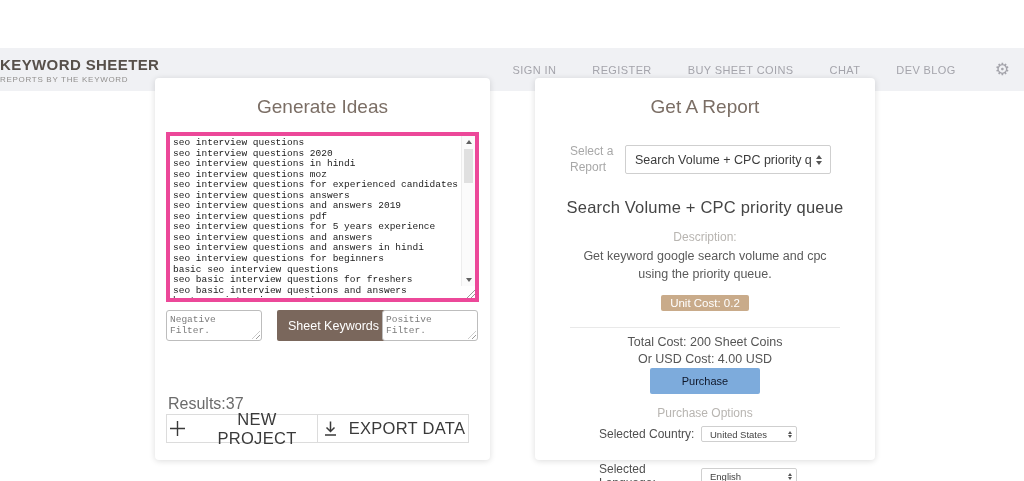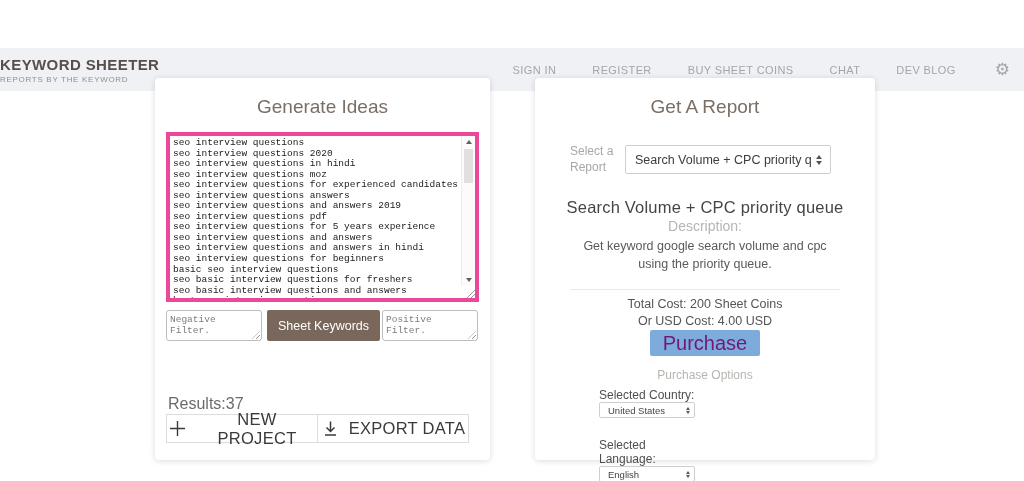--- a/index.html
+++ b/index.html
@@ -78,21 +78,21 @@
   .ta-pos { left: 227px; }
   .ta-wrap textarea {
     width: 100%; height: 100%; resize: none; overflow: hidden;
     border: 1px solid #bdbdbd; border-radius: 3px; background: #fff;
     font-family: "Liberation Mono", monospace; font-size: 9.5px; color: #333;
     padding: 3px 3px; outline: none;
   }
   .ta-wrap textarea::placeholder { color: #7d7d7d; opacity: 1; }
   .ta-wrap .grip { right: 2px; bottom: 2px; width: 8px; height: 8px; }
   .sheet-btn {
-    position: absolute; left: 112px; top: 232px; width: 113px; height: 31px;
+    position: absolute; left: 122px; top: 232px; width: 113px; height: 31px;
     background: var(--brand-brown, #7a675c); color: #fff;
     border: none; border-radius: 2px; font-size: 12.5px;
     font-family: inherit; cursor: pointer;
   }
 
   .results { position: absolute; left: 13px; top: 317px; font-size: 16px; color: #6b6b6b; }
 
   .proj-btns {
     position: absolute; left: 11px; top: 336px; width: 303px; height: 29px;
     display: flex; border: 1px solid #dcdcdc; background: #fff;
@@ -112,40 +112,40 @@
     display: flex; align-items: center; justify-content: space-between;
     border: 1px solid #cfcfcf; border-radius: 2px; background: #fff; cursor: pointer;
   }
   .fselect .val { white-space: nowrap; overflow: hidden; }
   .report-select { width: 206px; height: 29px; font-size: 12.5px; color: #3c3c3c; padding: 0 8px 0 9px; margin-left: 3px; }
   .spinner { display: flex; flex-direction: column; gap: 2px; align-items: center; flex: none; margin-left: 4px; }
   .sp-up   { width: 0; height: 0; border-left: 3.5px solid transparent; border-right: 3.5px solid transparent; border-bottom: 4px solid #555; }
   .sp-down { width: 0; height: 0; border-left: 3.5px solid transparent; border-right: 3.5px solid transparent; border-top: 4px solid #555; }
 
   .report-title { text-align: center; margin-top: 23px; font-size: 16.5px; font-weight: 400; color: #454545; letter-spacing: .2px; }
-  .desc-label { text-align: center; margin-top: 1px; font-size: 14px; color: #b8b5b1; }
+  .desc-label { text-align: center; margin-top: 13px; font-size: 12px; color: #b8b5b1; }
   .desc-line  { text-align: center; font-size: 12.5px; color: #5a5a5a; line-height: 18px; }
   .desc-first { margin-top: 3px; }
   .badge-wrap { text-align: center; margin-top: 10px; }
   .unit-badge {
     display: inline-block; background: var(--badge-tan, #c9ab8a); color: #fff;
     font-size: 11.5px; padding: 2px 9px; border-radius: 2px;
   }
   .divider { border: none; border-top: 1px solid #e9e9e9; margin: 16px 35px 0; }
   .total, .usd { text-align: center; font-size: 12.5px; color: #555; line-height: 15px; }
   .total { margin-top: 7px; }
   .usd   { margin-top: 2px; }
   .purchase-wrap { text-align: center; margin-top: 1px; }
   .purchase {
     width: 110px; height: 26px;
-    background: var(--purchase-blue, #7dabdc); color: #701a75;
-    border: none; border-radius: 2px; font-size: 20px; font-family: inherit; cursor: pointer;
+    background: var(--purchase-blue, #7dabdc); color: #0f172a;
+    border: none; border-radius: 2px; font-size: 11px; font-family: inherit; cursor: pointer;
   }
   .popt-label { text-align: center; margin-top: 12px; font-size: 12px; color: #b8b5b1; }
-  .opt-row { display: flex; margin: 6px 0 0 64px; flex-direction: column; }
+  .opt-row { display: flex; align-items: center; margin: 6px 0 0 64px; }
   .opt-row + .opt-row { margin-top: 20px; }
   .opt-label { width: 102px; font-size: 12px; color: #4f4f4f; }
   .fselect.small { width: 96px; height: 16px; font-size: 9.5px; color: #444; padding: 0 4px 0 8px; }
   .small .sp-up   { border-left-width: 2.5px; border-right-width: 2.5px; border-bottom-width: 3px; }
   .small .sp-down { border-left-width: 2.5px; border-right-width: 2.5px; border-top-width: 3px; }
   .small .spinner { gap: 1px; }
 </style>
 </head>
 <body>
 
@@ -242,20 +242,23 @@
           <i class="sp-down"></i>
         </span>
     </div>
   </div>
 
   <h3 class="report-title">Search Volume + CPC priority queue</h3>
   <div class="desc-label">Description:</div>
   <div class="desc-line desc-first">Get keyword google search volume and cpc</div>
   <div class="desc-line">using the priority queue.</div>
 
+  <div class="badge-wrap">
+    <span class="unit-badge">Unit Cost: 0.2</span>
+  </div>
 
   <hr class="divider">
 
   <div class="total">Total Cost: 200 Sheet Coins</div>
   <div class="usd">Or USD Cost: 4.00 USD</div>
 
   <div class="purchase-wrap">
     <button class="purchase">Purchase</button>
   </div>
 

